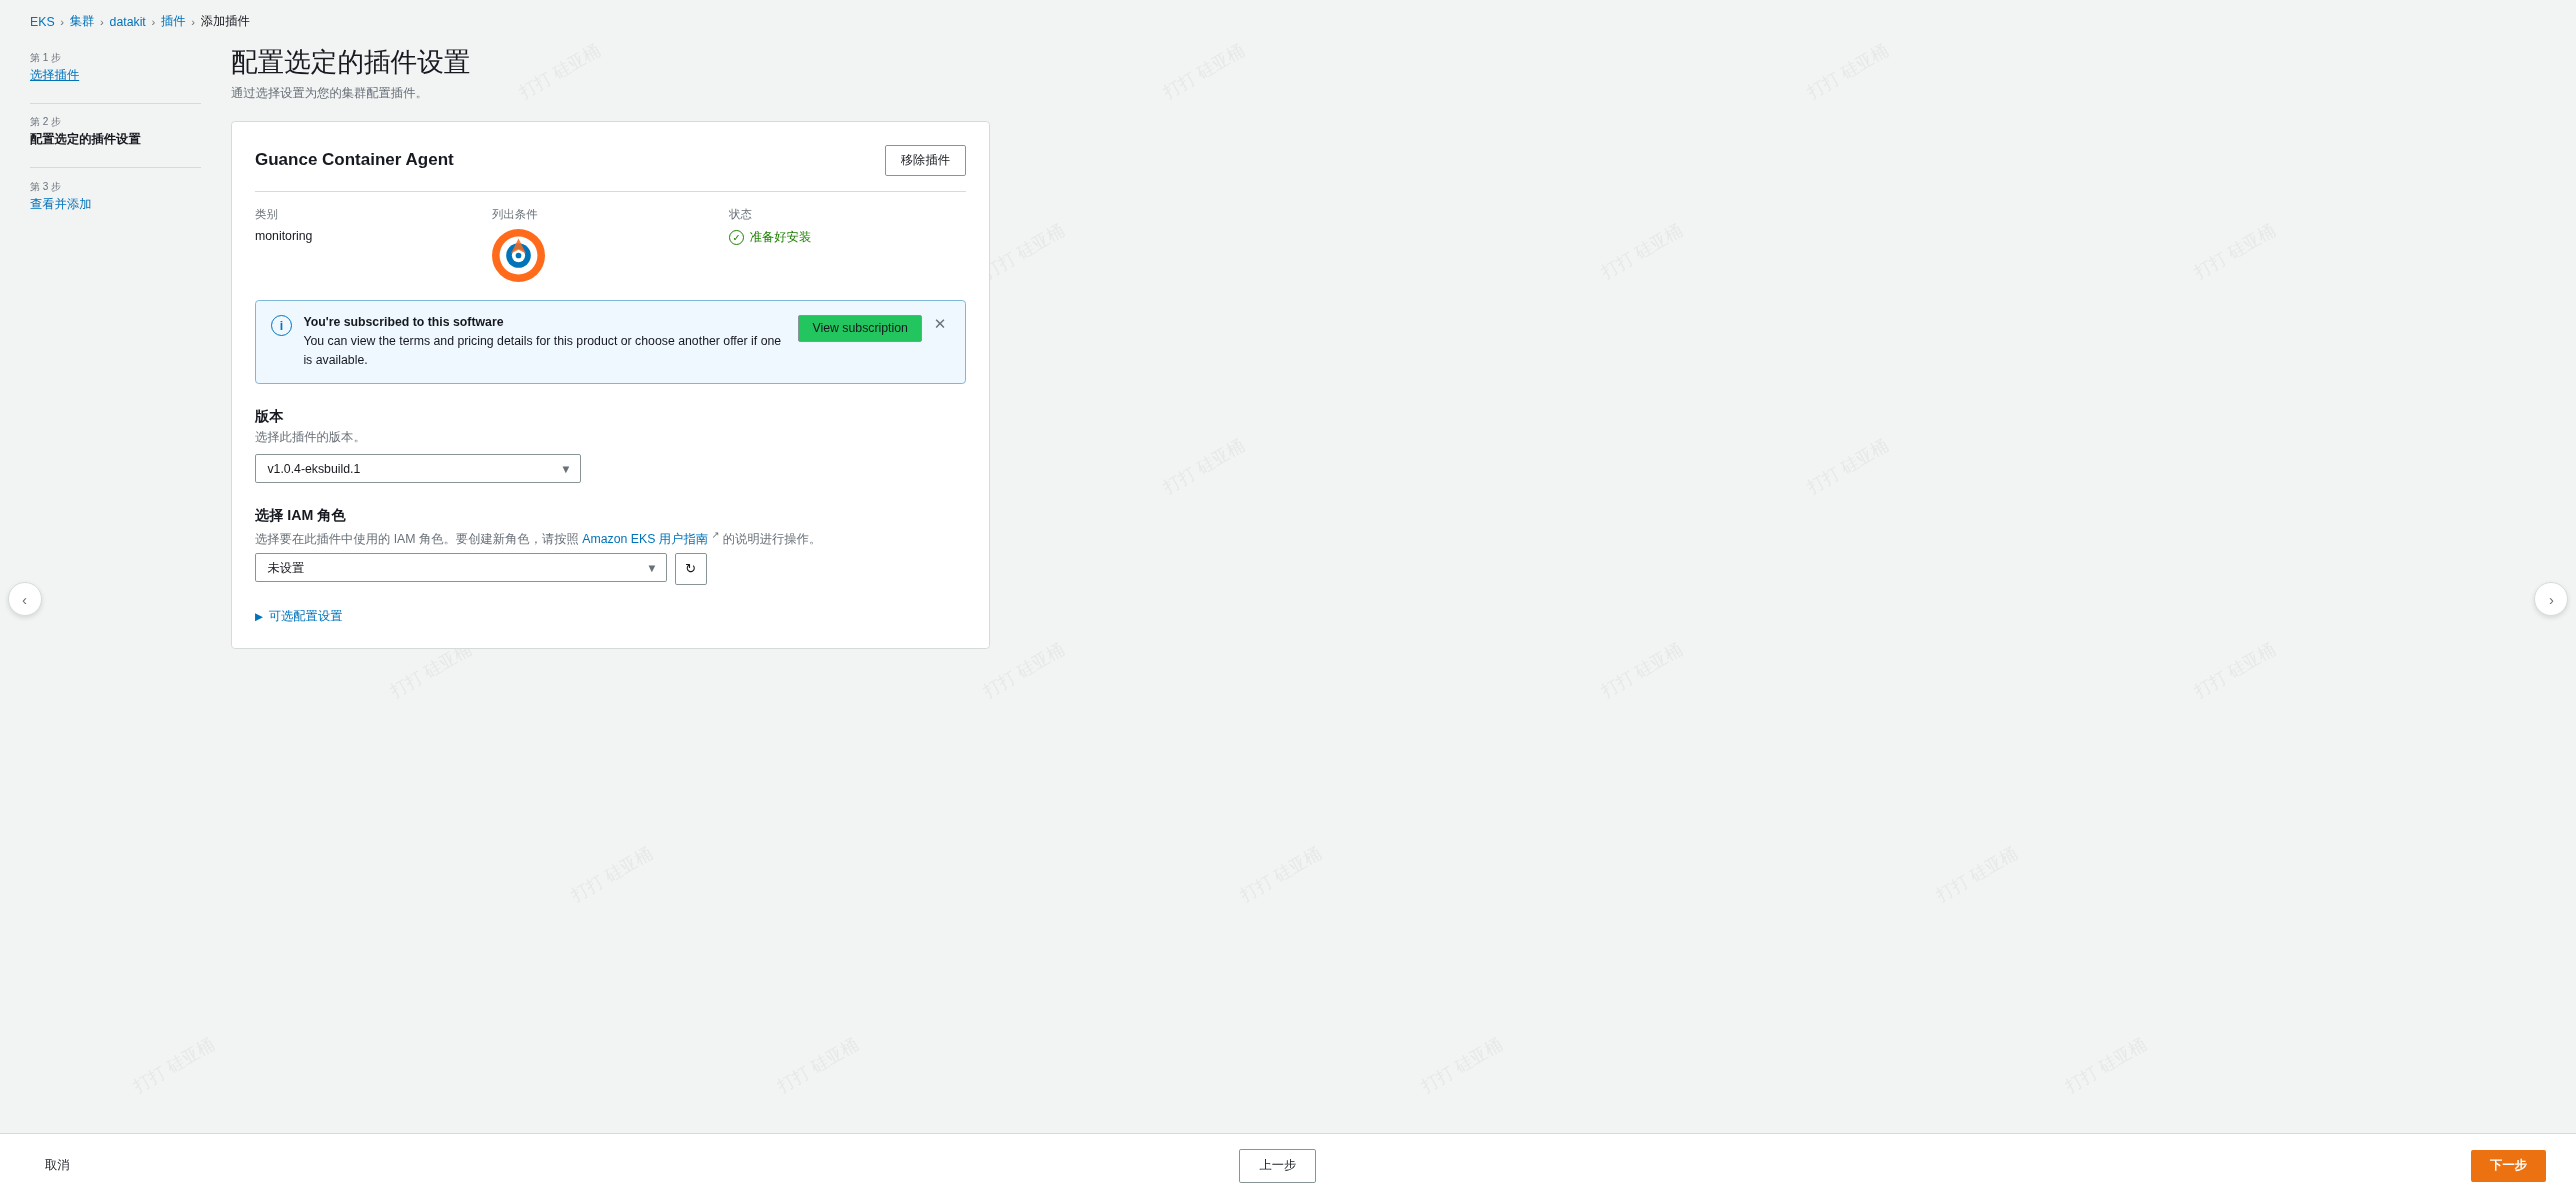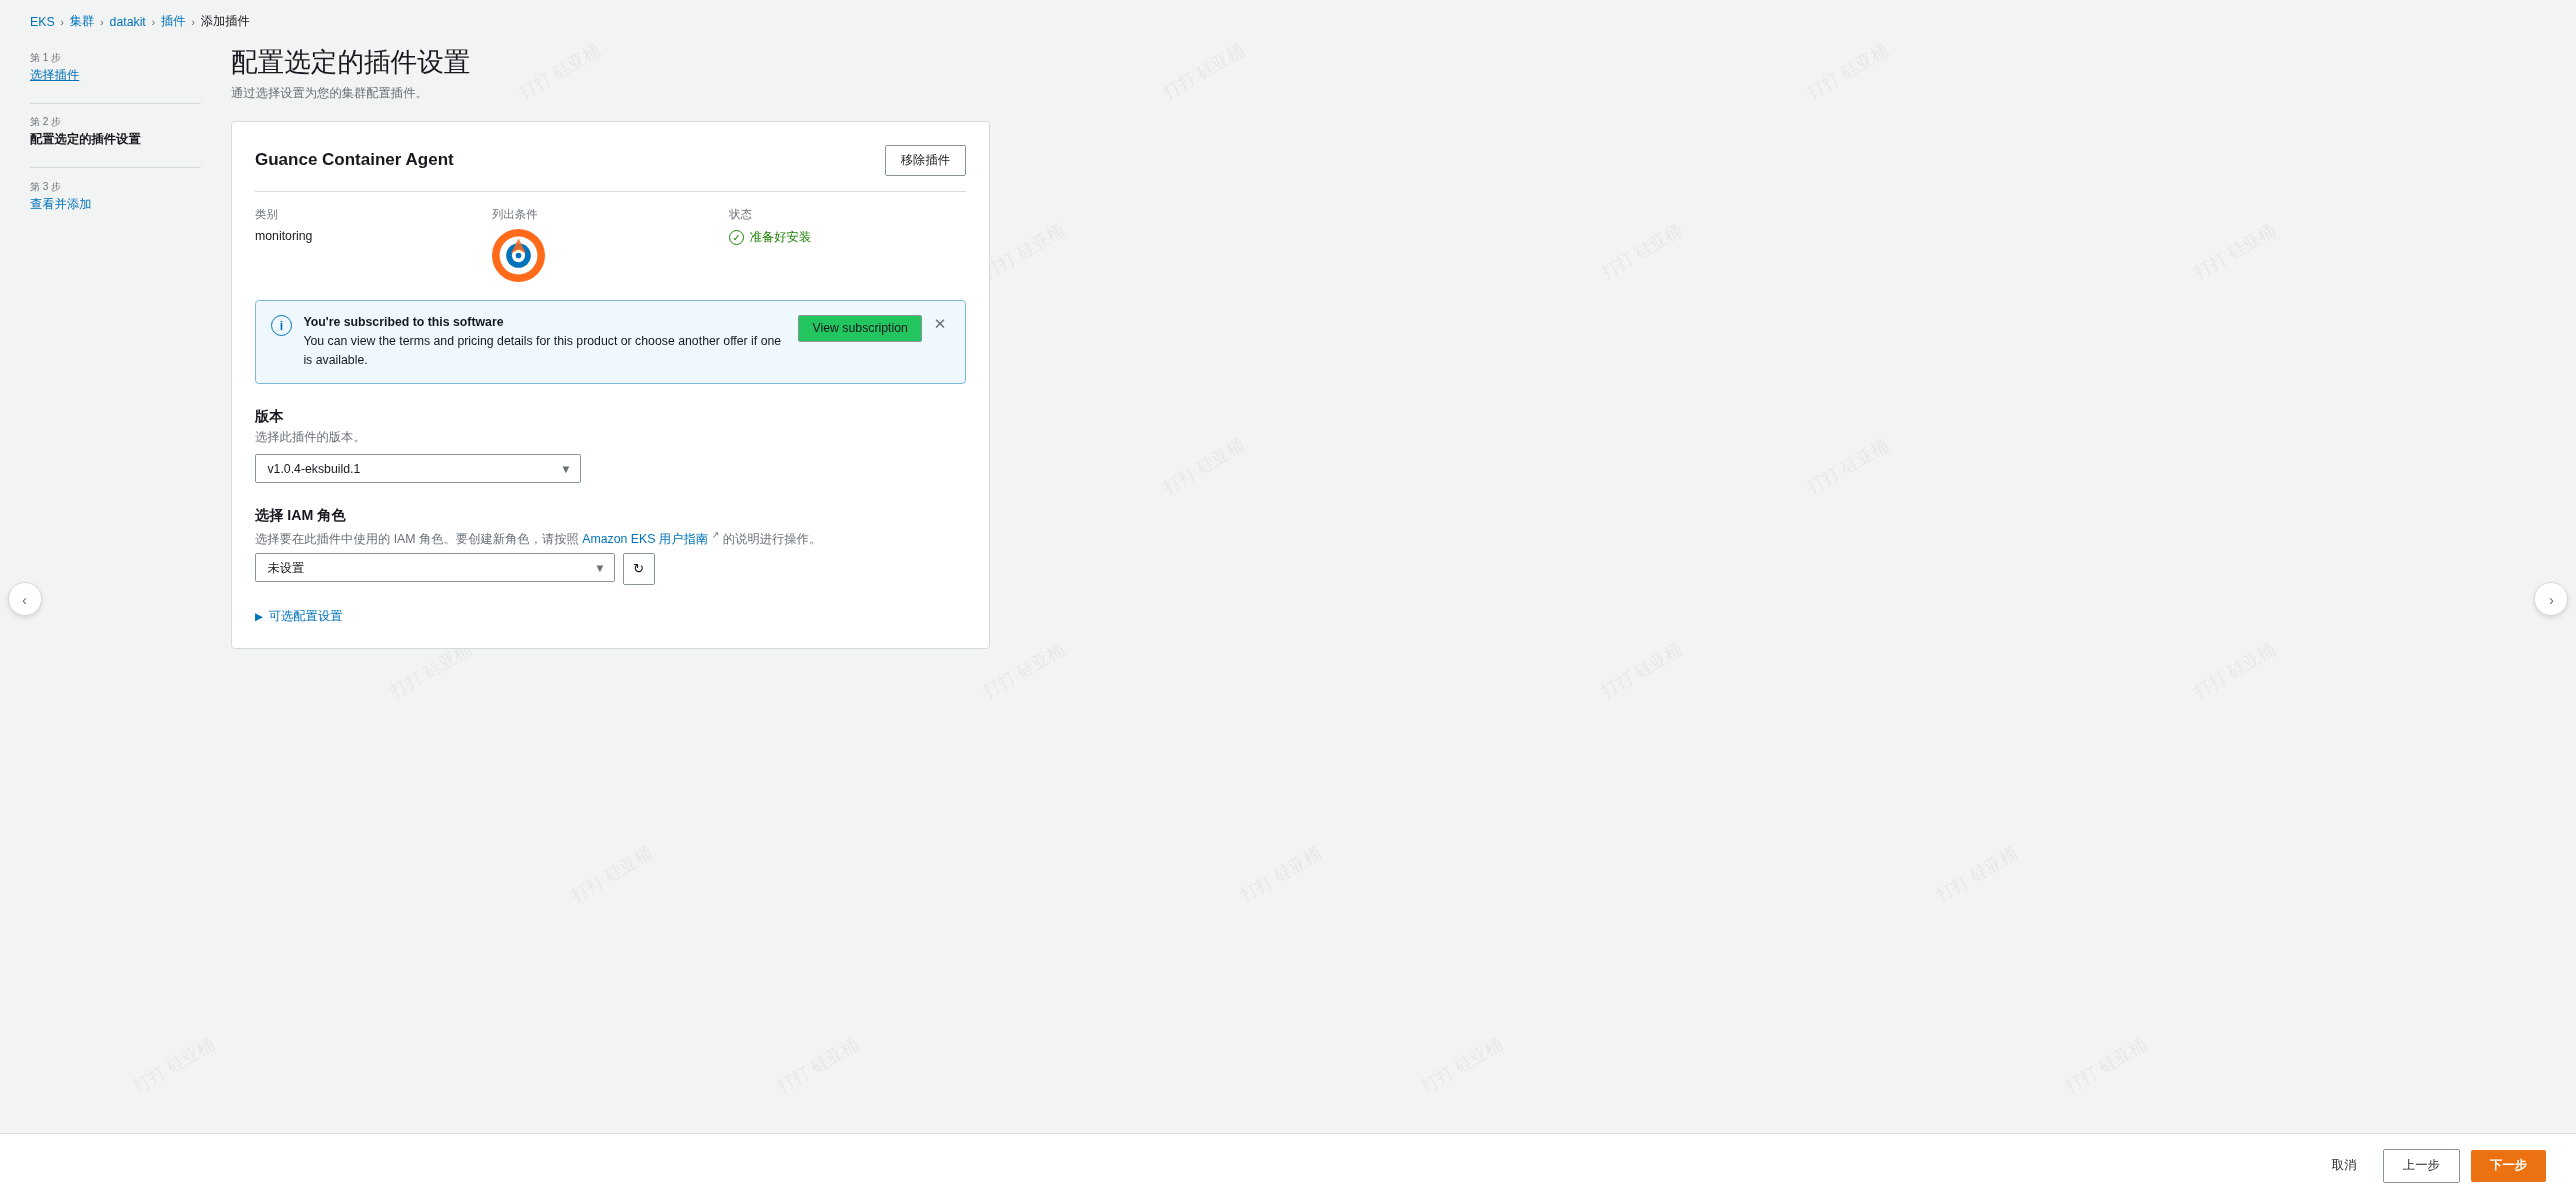--- a/index.html
+++ b/index.html
@@ -293,21 +293,21 @@
       pointer-events: none;
       color: #687078;
       font-size: 11.4px;
     }
     .iam-row {
       display: flex;
       align-items: flex-start;
       gap: 7.6px;
     }
     .iam-row .select-wrapper {
-      width: 360px;
+      width: 412px;
     }
     .btn-refresh {
       border: 0.9px solid #879596;
       background: #fff;
       color: #16191f;
       padding: 6.6px 9.5px;
       border-radius: 1.9px;
       font-size: 13.3px;
       cursor: pointer;
       height: 32px;
@@ -342,21 +342,21 @@
       margin-top: 7.6px;
     }
     .chevron-right {
       font-size: 10.4px;
       color: #0073bb;
     }
 
     
     .footer {
       display: flex;
-      justify-content: flex-end;
+      justify-content: space-between;
       align-items: center;
       padding: 15px 30px;
       gap: 11.4px;
       border-top: 0.9px solid #d5dbdb;
       background: #fff;
       position: relative;
       z-index: 1;
       margin-top: 12px;
     }
     .btn-cancel {

